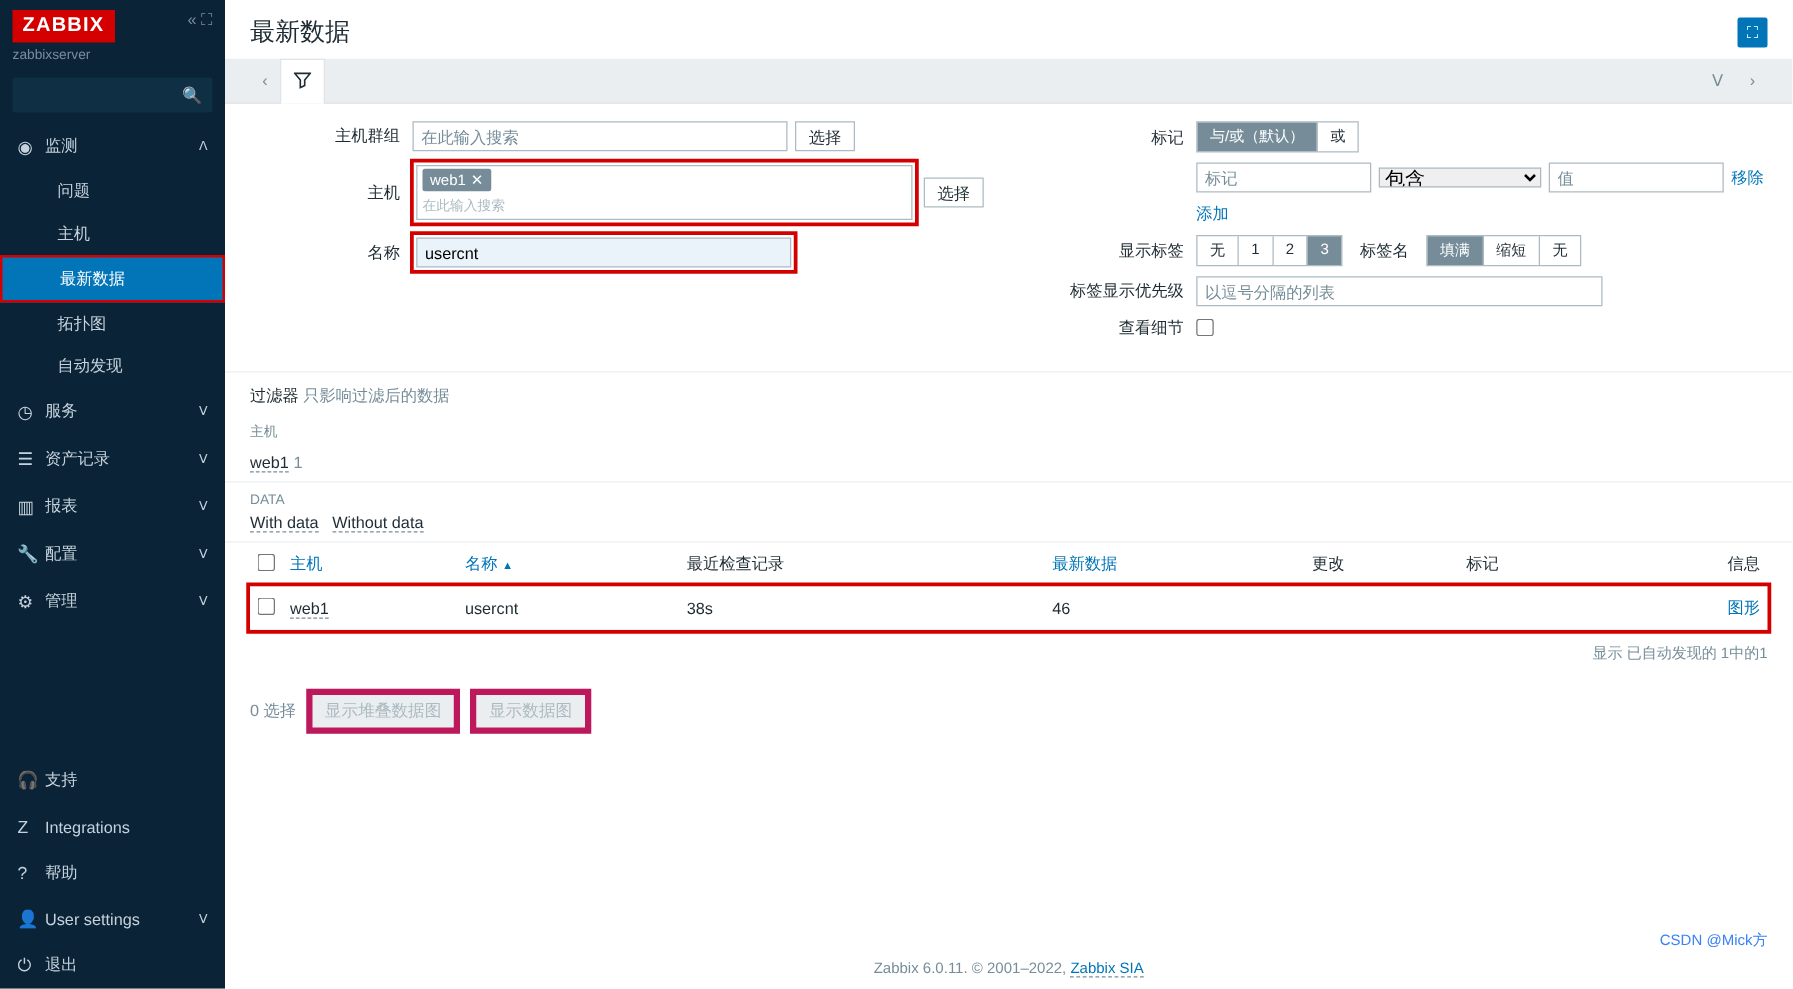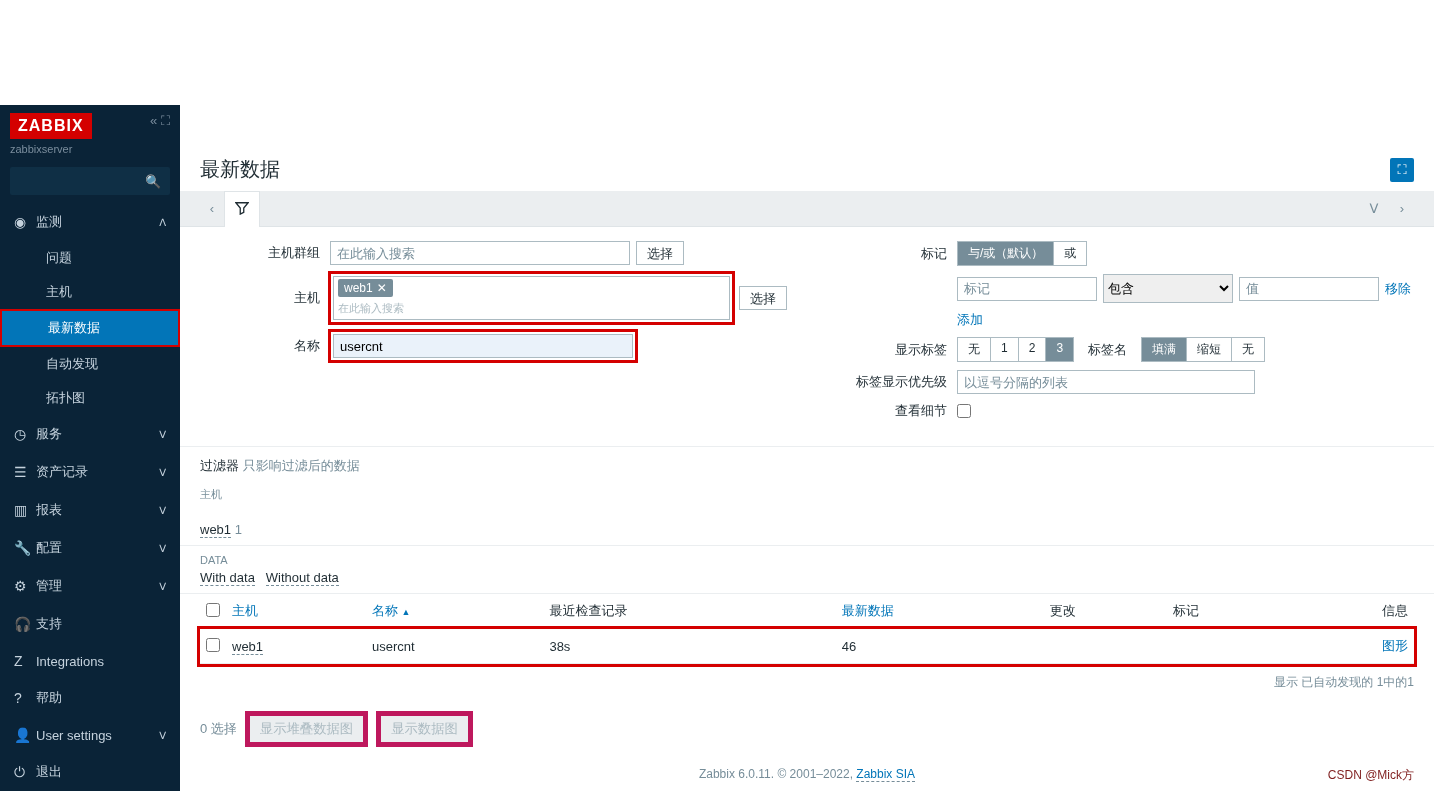--- a/index.html
+++ b/index.html
@@ -1,17 +1,17 @@
 <!DOCTYPE html>
 <html><head>
 <meta charset="utf-8">
 <style>
 * { box-sizing: border-box; margin: 0; padding: 0; }
 body { font-family: Arial, sans-serif; font-size: 13px; color: #1f2c33; background: #fff; overflow: hidden; }
-.app { display: flex; height: 791px; width: 1434px; align-items: flex-end; }
+.app { display: flex; height: 791px; width: 1434px; }
 .sidebar { width: 180px; background: #0a2337; color: #b7c5d2; display: flex; flex-direction: column; }
 .sb-header { padding: 8px 10px 4px; }
 .logo { background: #d40000; color: #fff; font-weight: bold; padding: 4px 8px; display: inline-block; font-size: 16px; letter-spacing: 1px; }
 .sb-icons { float: right; color: #7a8d9d; }
 .sb-sub { font-size: 11px; color: #7a8d9d; margin-top: 4px; }
 .sb-search { margin: 8px 10px; background: #0f2f45; height: 28px; border-radius: 2px; display: flex; align-items: center; justify-content: flex-end; padding-right: 8px; color: #7a8d9d; }
 .sb-menu { list-style: none; flex: 1; }
 .sb-item { display: flex; align-items: center; padding: 10px 14px; cursor: pointer; font-size: 13px; color: #c5d2dd; }
 .sb-item .ico { width: 22px; text-align: left; font-size: 14px; }
 .sb-item .chev { margin-left: auto; font-size: 10px; }
@@ -40,39 +40,39 @@
 .btn { border: 1px solid #acbbc2; background: #fff; padding: 3px 10px; cursor: pointer; font-size: 13px; color: #1f2c33; height: 24px; }
 .btn-primary { background: #0275b8; color: #fff; border-color: #0275b8; }
 .btn-link { border: none; background: none; color: #0275b8; padding: 3px 8px; }
 .tag-chip { background: #768d99; color: #fff; padding: 2px 6px; border-radius: 2px; display: inline-flex; align-items: center; gap: 4px; font-size: 12px; }
 .tag-x { cursor: pointer; }
 .red-box { border: 3px solid #d40000; padding: 2px; margin: -2px; }
 .seg-group { display: inline-flex; border: 1px solid #acbbc2; }
 .seg { padding: 3px 10px; cursor: pointer; border-right: 1px solid #acbbc2; font-size: 12px; }
 .seg:last-child { border-right: none; }
 .seg.active { background: #768d99; color: #fff; }
-.select-sm { border: 1px solid #acbbc2; height: 29px; font-size: 13px; width: 130px; }
+.select-sm { border: 1px solid #acbbc2; height: 16px; font-size: 16px; width: 130px; }
 .link { color: #0275b8; cursor: pointer; }
 .filter-actions { display: flex; justify-content: center; gap: 10px; margin-top: 14px; align-items: center; }
 .filter-info { padding: 10px 20px 4px; color: #1f2c33; }
 .filter-info .gray { color: #768d99; }
 .section-block { padding: 8px 20px; border-bottom: 1px solid #ebeef0; }
 .section-label { color: #768d99; font-size: 11px; text-transform: uppercase; }
 .table { width: calc(100% - 40px); margin: 0 20px; border-collapse: collapse; }
 .table th { text-align: left; padding: 8px 6px; color: #0275b8; font-weight: normal; border-bottom: 1px solid #dfe4e7; cursor: pointer; font-size: 13px; }
 .table th.plain { color: #1f2c33; cursor: default; }
 .table td { padding: 8px 6px; border-bottom: 1px solid #ebeef0; }
 .table tr.data-row { outline: 3px solid #d40000; }
 .chk { width: 14px; height: 14px; border: 1px solid #acbbc2; }
 .dotted { border-bottom: 1px dashed #768d99; }
 .result-footer { text-align: right; padding: 10px 20px; color: #768d99; font-size: 12px; }
 .sel-footer { padding: 10px 20px; display: flex; gap: 8px; align-items: center; color: #768d99; }
 .btn-disabled { background: #ebeef0; color: #acbbc2; border: 5px solid #be185d; padding: 4px 10px; cursor: not-allowed; }
 .app-footer { text-align: center; padding: 10px; color: #768d99; font-size: 12px; margin-top: auto; }
-.watermark { position: absolute; bottom: 7px; right: 20px; color: #7f1d1d; font-size: 12px; margin-top: 23px; }
+.watermark { position: absolute; bottom: 30px; right: 20px; color: #3b82f6; font-size: 12px; margin-top: 23px; }
 .sort-arrow { font-size: 9px; }
 </style>
 </head>
 <body>
 
 <div class="app">
   <div class="sidebar">
     <div class="sb-header">
       <span class="logo">ZABBIX</span>
       <span class="sb-icons">
@@ -88,22 +88,22 @@
       <li class="sb-item">
         <span class="ico">◉</span>
         <span>监测</span>
         <span class="chev">ᐱ</span>
       </li>
       <li class="sb-sub-item">问题</li>
       <li class="sb-sub-item">主机</li>
       <li class="sb-item highlighted-wrap">
         <div class="sb-sub-item active highlighted" style="width:100%">最新数据</div>
       </li>
+      <li class="sb-sub-item">拓扑图</li>
       <li class="sb-sub-item">自动发现</li>
-      <li class="sb-sub-item">拓扑图</li>
       <li class="sb-item">
           <span class="ico">◷</span>
           <span>服务</span>
           <span class="chev">ᐯ</span>
         </li>
       <li class="sb-item">
           <span class="ico">☰</span>
           <span>资产记录</span>
           <span class="chev">ᐯ</span>
         </li>
@@ -242,42 +242,42 @@
               <div class="seg-group">
                 <div class="seg active">填满</div>
                 <div class="seg">缩短</div>
                 <div class="seg">无</div>
               </div>
             </div>
           </div>
           <div class="frow">
             <div class="flabel">标签显示优先级</div>
             <div class="finput">
-                <input type="text" style="width: 298px;" placeholder="以逗号分隔的列表">
+                <input type="text" style="width: 325px;" placeholder="以逗号分隔的列表">
               </div>
           </div>
           <div class="frow">
             <div class="flabel">查看细节</div>
             <div class="finput">
                 <input type="checkbox" class="chk" style="">
               </div>
           </div>
         </div>
       </div>
 
     </div>
 
     <div class="filter-info">
       <span>过滤器</span>
       <span class="gray">只影响过滤后的数据</span>
     </div>
 
     <div class="section-block">
       <div class="section-label">主机</div>
-      <div style="margin-top:20px">
+      <div style="margin-top:9px">
         <span class="dotted">web1</span>
         <span style="color:#768d99">1</span>
       </div>
     </div>
 
     <div class="section-block">
       <div class="section-label">DATA</div>
       <div style="margin-top:4px">
         <span class="dotted">With data</span>&nbsp;&nbsp;
         <span class="dotted">Without data</span>

